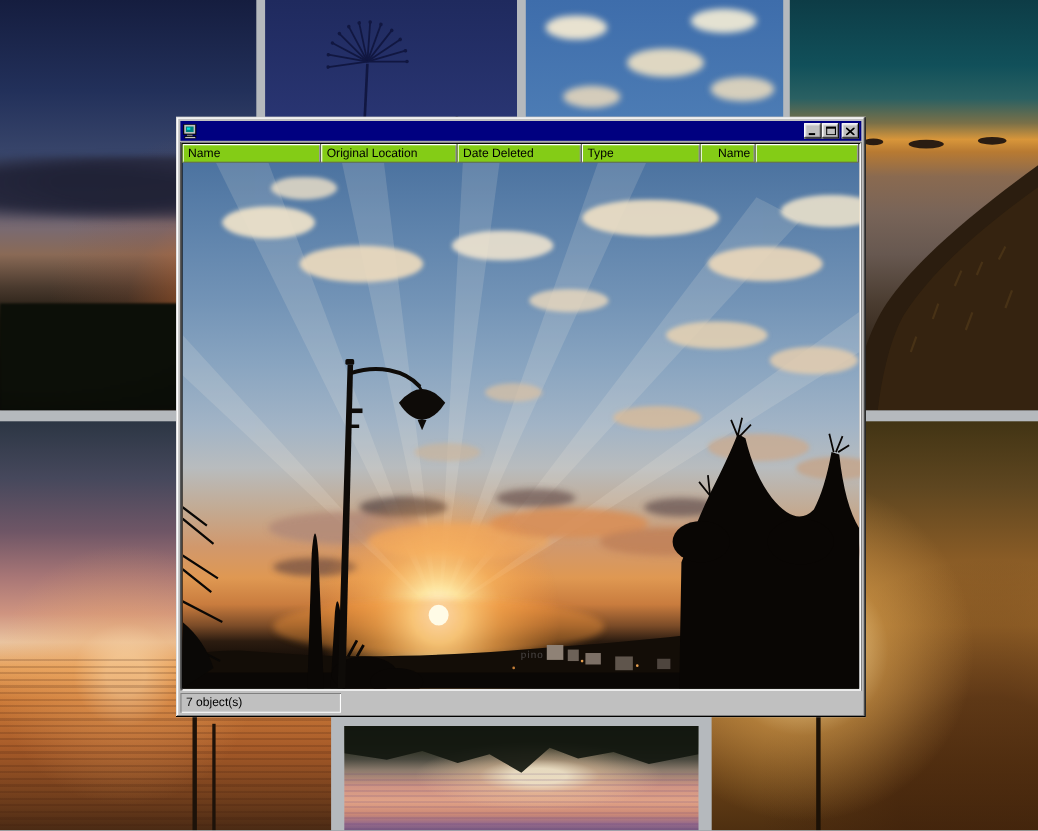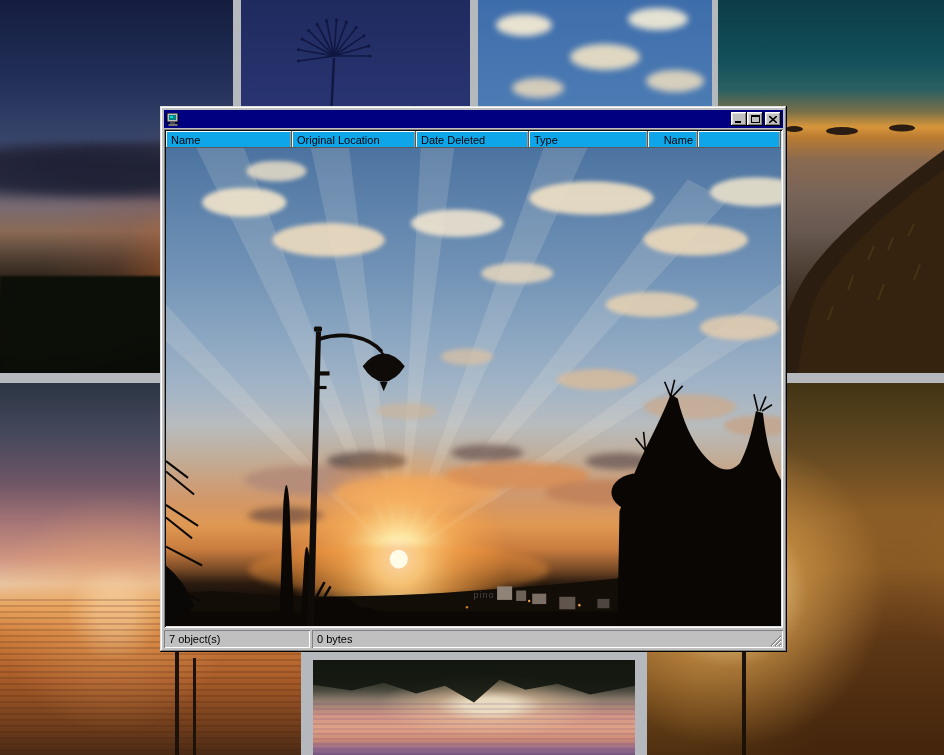--- a/index.html
+++ b/index.html
@@ -65,21 +65,21 @@
       box-shadow:inset -1px -1px #000, inset 1px 1px #fff, inset -2px -2px #808080, inset 2px 2px #dfdfdf;
       display:flex;align-items:center;justify-content:center;}
   .tbtn.close{margin-left:2px;}
   .menubar{height:19px;display:flex;align-items:center;padding:0 1px;flex:none;}
   .menu-item{font-size:11px;color:#000;padding:2px 6px;}
   .menu-item u{text-decoration:underline;}
   .client{flex:1 1 auto;margin:0 1px;display:flex;flex-direction:column;min-height:0;
       box-shadow:inset 1px 1px #808080, inset -1px -1px #fff, inset 2px 2px #0a0a0a, inset -2px -2px #dfdfdf;
       padding:2px;background:#000;}
   .hdr{height:17px;display:flex;flex:none;background:#c0c0c0;}
-  .hcell{height:17px;background:#0ea5e9;font-size:11px;color:#000;display:flex;align-items:center;
+  .hcell{height:17px;background:#84cc16;font-size:11px;color:#000;display:flex;align-items:center;
       padding:0 5px;white-space:nowrap;overflow:hidden;
       box-shadow:inset -1px -1px #5a5a5a, inset 1px 1px #fff, inset -2px 0 #9a9a9a;}
   .hcell.right{justify-content:flex-end;}
   .photo{position:relative;flex:1 1 auto;overflow:hidden;min-height:0;
       background:linear-gradient(180deg,#4c73a0 0%,#5d82ab 12%,#7293b6 26%,#88a4c0 38%,#a2b4c6 50%,#b8bcbe 58%,#c3aa92 66%,#d1986c 73%,#df9852 79%,#c97c3e 84%,#7c4c28 88%,#2c1c10 91%,#100a06 95%,#0a0604 100%);}
   .photo svg.scene{position:absolute;left:0;top:0;width:100%;height:100%;}
   .watermark{position:absolute;left:50%;top:92.5%;font-size:9px;letter-spacing:1px;
       color:rgba(195,195,205,.30);text-align:right;}
   .statusbar{height:18px;margin:2px 1px 1px 1px;display:flex;gap:2px;flex:none;align-items:stretch;}
   .spanel{background:#c0c0c0;box-shadow:inset 1px 1px #808080, inset -1px -1px #fff;
@@ -223,21 +223,21 @@
         </button>
       </div>
     </div>
 
 
     <div class="client">
       <div class="hdr">
         <div class="hcell" style="width:126px;">Name</div>
         <div class="hcell" style="width:124px;">Original Location</div>
         <div class="hcell" style="width:113px;">Date Deleted</div>
-        <div class="hcell" style="width:119px;">Type</div>
+        <div class="hcell" style="width:108px;">Type</div>
         <div class="hcell right" style="width:50px;">Name</div>
         <div class="hcell" style="flex:1 1 auto;"></div>
       </div>
 
       <div class="photo">
         <svg class="scene" viewBox="0 0 613 458" preserveAspectRatio="none">
           <defs>
             <radialGradient id="gSun" cx="50%" cy="50%" r="50%">
               <stop offset="0%" stop-color="#fffdf0"></stop>
               <stop offset="22%" stop-color="#ffe9a4" stop-opacity=".95"></stop>
@@ -350,23 +350,16 @@
           <path d="M214,194 L218,201" stroke="#0e0b08" stroke-width="2.4"></path>
           <path d="M196,209 Q217,185 238,209 Q229,223 217,224 Q205,223 196,209 Z" fill="#0e0b08"></path>
           <polygon points="213,224 221,224 217,233" fill="#0e0b08"></polygon>
         </svg>
         <span class="watermark">pino</span>
       </div>
     </div>
 
     <div class="statusbar">
       <div class="spanel p1">7 object(s)</div>
-      <div class="spanel p2">
-        <span>0 bytes</span>
-        <svg class="grip" viewBox="0 0 13 13">
-          <path d="M12,2 L2,12 M12,6 L6,12 M12,10 L10,12" stroke="#808080" stroke-width="1.4"></path>
-          <path d="M12,3 L3,12 M12,7 L7,12 M12,11 L11,12" stroke="#fff" stroke-width="1"></path>
-        </svg>
-      </div>
     </div>
 
   </div>
 </div>
 
 </body></html>

